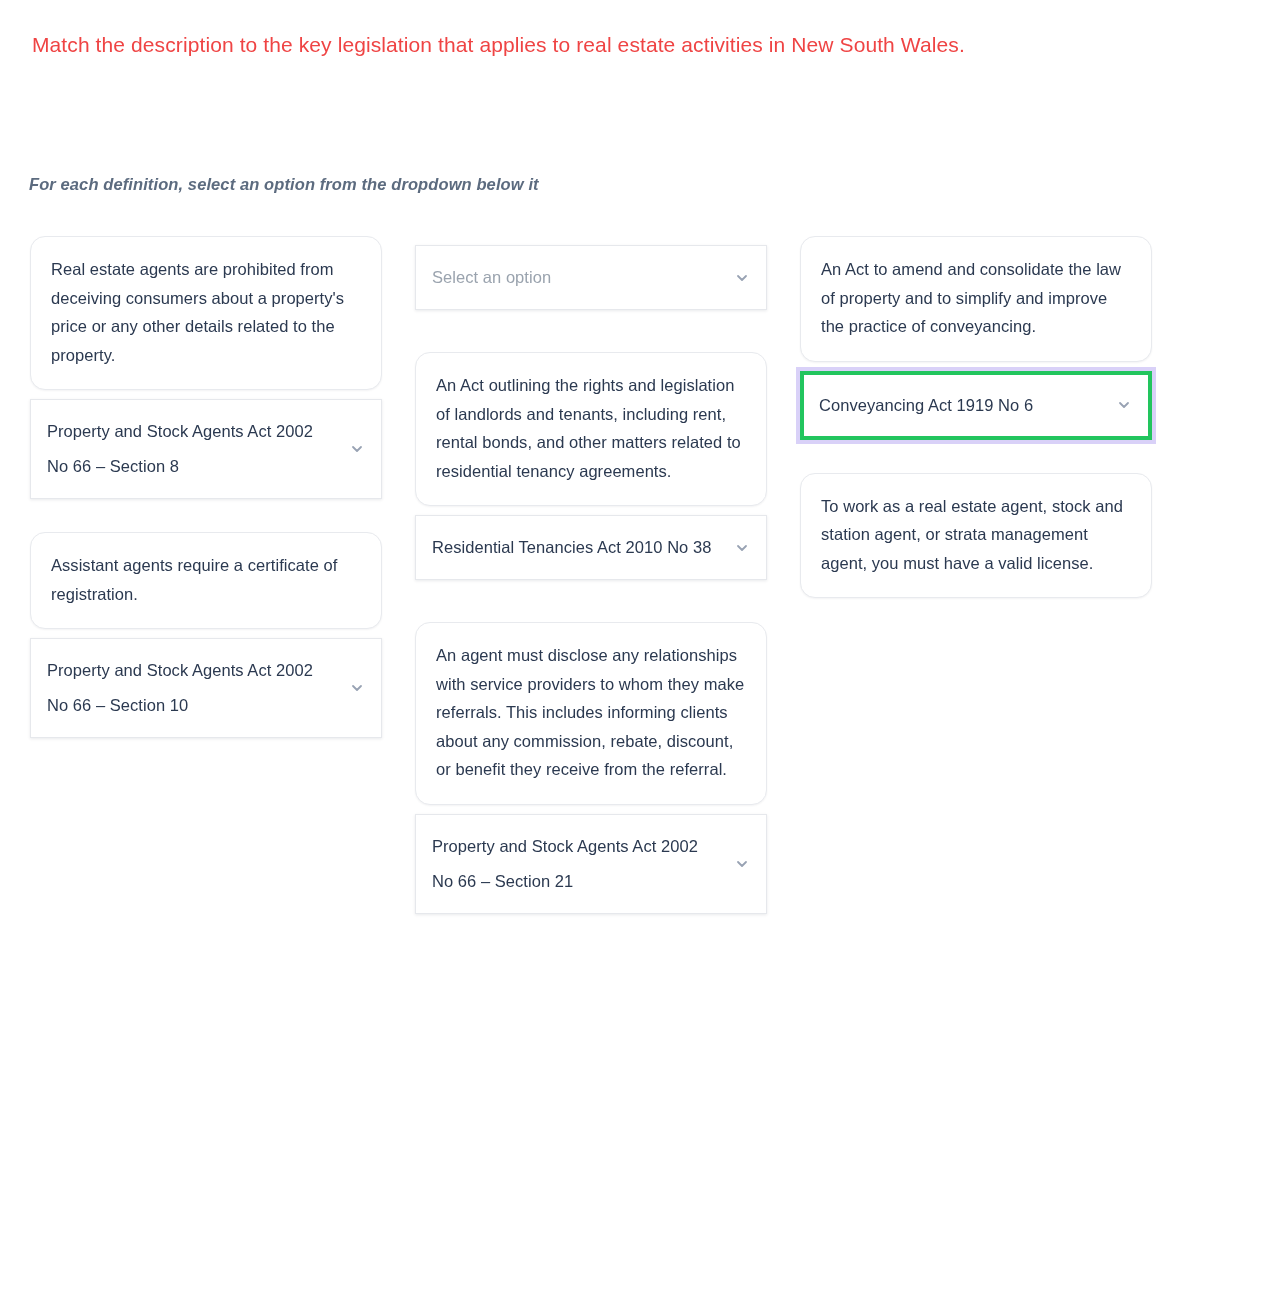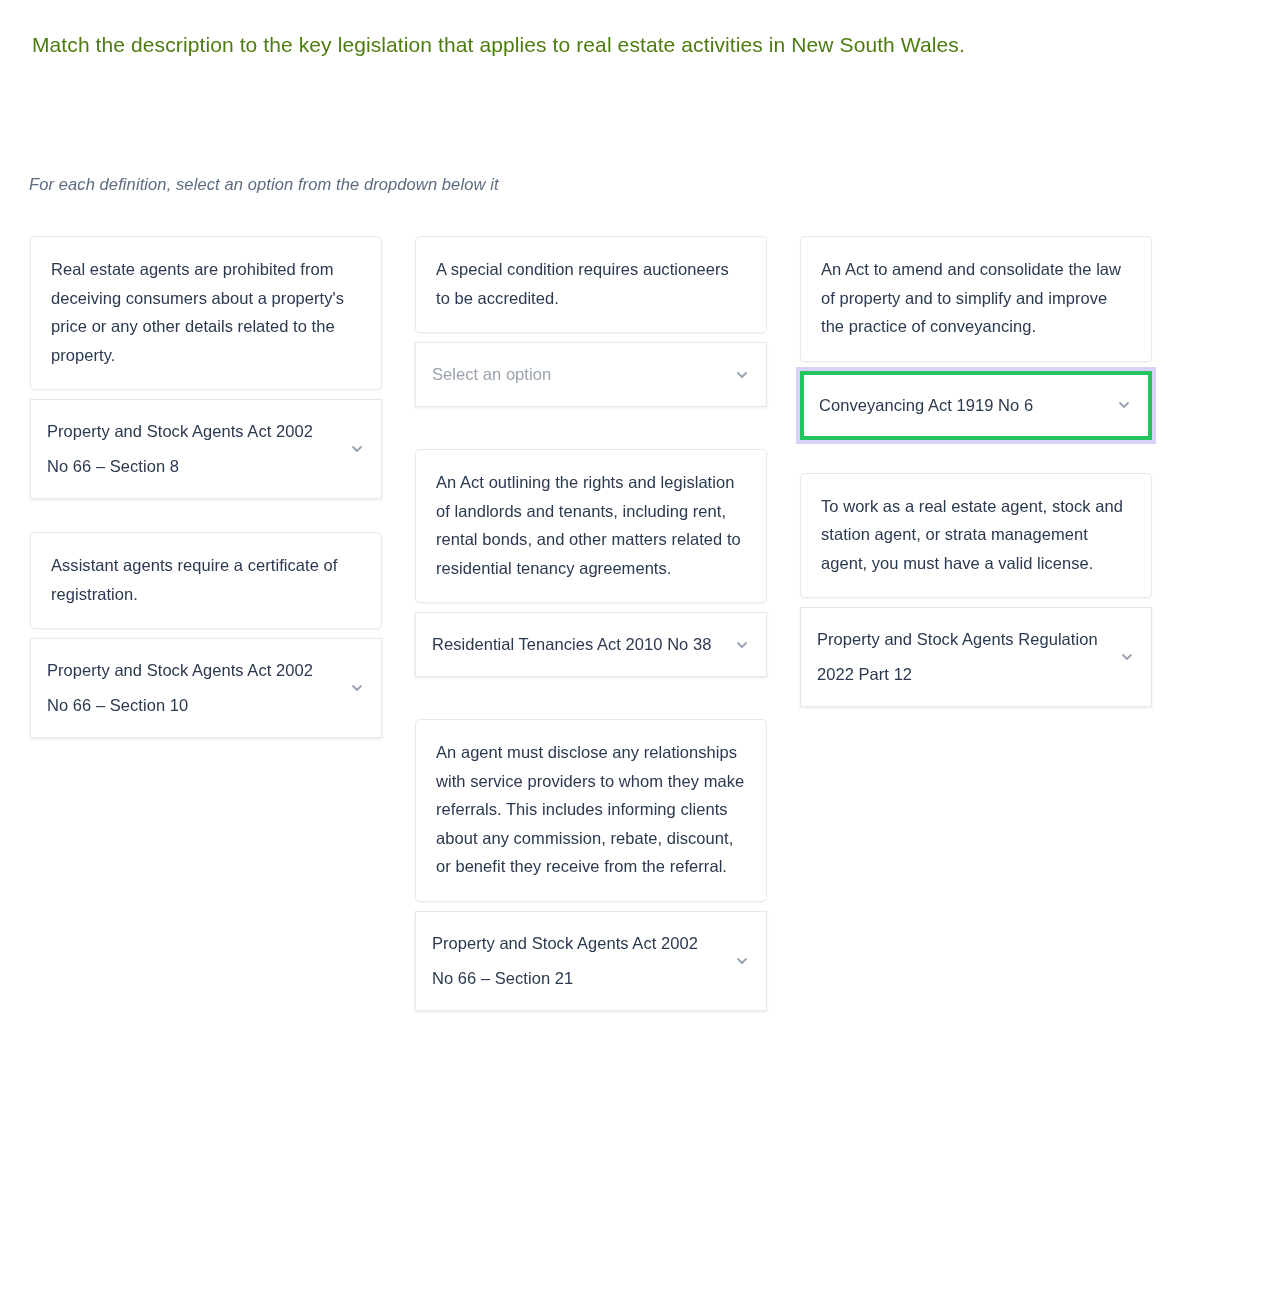--- a/index.html
+++ b/index.html
@@ -25,33 +25,33 @@
 
   
   .quiz-title {
     position: absolute;
     left: 32px;
     top: 30px;
     width: 1200px;
     font-size: 21px;
     line-height: 30px;
     font-weight: 400;
-    color: #4d7c0f;
+    color: #ef4444;
     letter-spacing: 0.1px;
   }
 
   .quiz-instruction {
     position: absolute;
     left: 29px;
     top: 171px;
     width: 900px;
     font-size: 16.5px;
     line-height: 26px;
     font-style: italic;
-    font-weight: 400;
+    font-weight: 700;
     color: #5c6b7f;
     letter-spacing: 0.1px;
   }
 
   
   .board {
     position: absolute;
     left: 30px;
     top: 236px;
     width: 1208px;
@@ -69,21 +69,21 @@
 
   .pair {
     display: flex;
     flex-direction: column;
   }
 
   
   .def-card {
     background: #ffffff;
     border: 1px solid #e8eaee;
-    border-radius: 5px;
+    border-radius: 15px;
     box-shadow: 0 1px 2px rgba(16, 24, 40, 0.05);
     padding: 18px 20px 20px 20px;
     font-size: 16.5px;
     line-height: 28.5px;
     color: #2b3950;
     letter-spacing: 0.05px;
   }
 
   
   .dropdown {
@@ -173,21 +173,20 @@
             </svg>
           </span>
         </div>
       </div>
 
     </div>
 
     <div class="column">
 
       <div class="pair">
-        <div class="def-card">A special condition requires auctioneers to be accredited.</div>
         <div class="dropdown placeholder">
           <span class="dropdown-value">Select an option</span>
           <span class="chev">
             <svg viewBox="0 0 16 16" fill="none" xmlns="http://www.w3.org/2000/svg">
               <path d="M4 6l4 4 4-4" stroke="currentColor" stroke-width="1.8" stroke-linecap="round" stroke-linejoin="round"></path>
             </svg>
           </span>
         </div>
       </div>
 
@@ -232,26 +231,18 @@
               <path d="M4 6l4 4 4-4" stroke="currentColor" stroke-width="1.8" stroke-linecap="round" stroke-linejoin="round"></path>
             </svg>
           </span>
         </div>
       </div>
 
       <div class="spacer-32"></div>
 
       <div class="pair">
         <div class="def-card">To work as a real estate agent, stock and station agent, or strata management agent, you must have a valid license.</div>
-        <div class="dropdown">
-          <span class="dropdown-value">Property and Stock Agents Regulation 2022 Part 12</span>
-          <span class="chev">
-            <svg viewBox="0 0 16 16" fill="none" xmlns="http://www.w3.org/2000/svg">
-              <path d="M4 6l4 4 4-4" stroke="currentColor" stroke-width="1.8" stroke-linecap="round" stroke-linejoin="round"></path>
-            </svg>
-          </span>
-        </div>
       </div>
 
     </div>
 
   </div>
 </div>
 
 </body></html>

